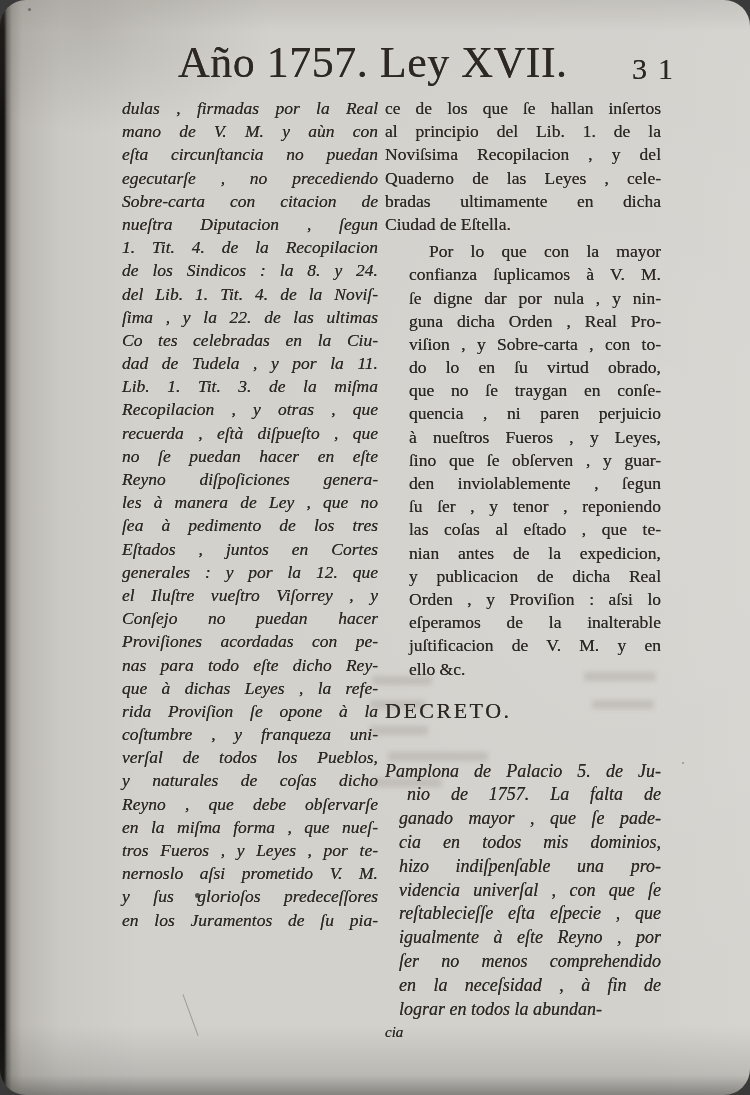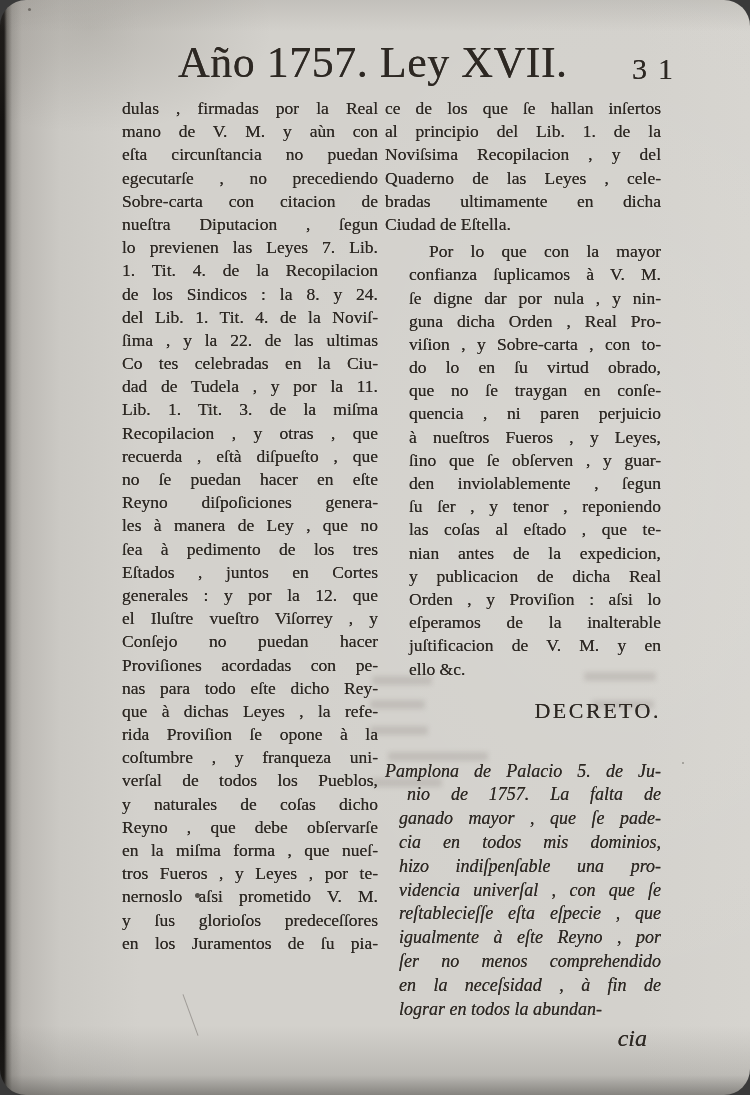--- a/index.html
+++ b/index.html
@@ -30,62 +30,61 @@
     white-space: nowrap;
   }
   .page-number {
     position: absolute;
     top: 52px; left: 632px;
     font-size: 30px;
     letter-spacing: 11px;
   }
 
   .col { position: absolute; top: 97px; font-size: 17.5px; }
-  .col-left  { left: 122px; width: 256px; }
+  .col-left  { left: 122px; width: 256px; font-style: italic; }
   .col-right { left: 385px; width: 276px; }
 
   .tline {
     text-align: justify;
     text-align-last: justify;
     line-height: 23.2px;
     height: 23.2px;
     white-space: nowrap;
     overflow: visible;
   }
   .tline-last { text-align-last: left; }
 
   .para { margin: 0; }
   .para-2 { margin-top: 4px; margin-left: 24px; }
   .para-2 .tline:first-child { text-indent: 20px; }
 
   .decreto-heading {
     margin: 17px 0 0 0;
-    text-align: right;
+    text-align: left;
     font-size: 22px;
     font-weight: normal;
     letter-spacing: 2.5px;
     line-height: 25px;
   }
 
   .decree {
     margin-top: 37px;
     margin-left: 14px;
     font-style: italic;
     font-size: 18px;
   }
   .decree .tline { line-height: 23.8px; height: 23.8px; }
   .decree .tline:first-child { margin-left: -14px; }
   .decree .tline:nth-child(2) { text-indent: 8px; }
 
   .catchword {
-    margin-top: 6px;
-    text-align: right;
+    margin-top: 0;
     padding-right: 14px;
     font-style: italic;
-    font-size: 24px;
+    font-size: 15px;
     line-height: 23px;
   }
 
   .bleed {
     position: absolute;
     height: 9px;
     background: rgba(118,112,104,0.20);
     border-radius: 3px;
     filter: blur(2.5px);
   }
@@ -120,21 +119,20 @@
   <div class="page-number">31</div>
 
   <div class="col col-left">
     <div class="para">
         <div class="tline">dulas , firmadas por la Real</div>
         <div class="tline">mano de V. M. y aùn con</div>
         <div class="tline">eſta circunſtancia no puedan</div>
         <div class="tline">egecutarſe , no precediendo</div>
         <div class="tline">Sobre-carta con citacion de</div>
         <div class="tline">nueſtra Diputacion , ſegun</div>
-        <div class="tline">lo previenen las Leyes 7. Lib.</div>
         <div class="tline">1. Tit. 4. de la Recopilacion</div>
         <div class="tline">de los Sindicos : la 8. y 24.</div>
         <div class="tline">del Lib. 1. Tit. 4. de la Noviſ-</div>
         <div class="tline">ſima , y la 22. de las ultimas</div>
         <div class="tline">Co tes celebradas en la Ciu-</div>
         <div class="tline">dad de Tudela , y por la 11.</div>
         <div class="tline">Lib. 1. Tit. 3. de la miſma</div>
         <div class="tline">Recopilacion , y otras , que</div>
         <div class="tline">recuerda , eſtà diſpueſto , que</div>
         <div class="tline">no ſe puedan hacer en eſte</div>

